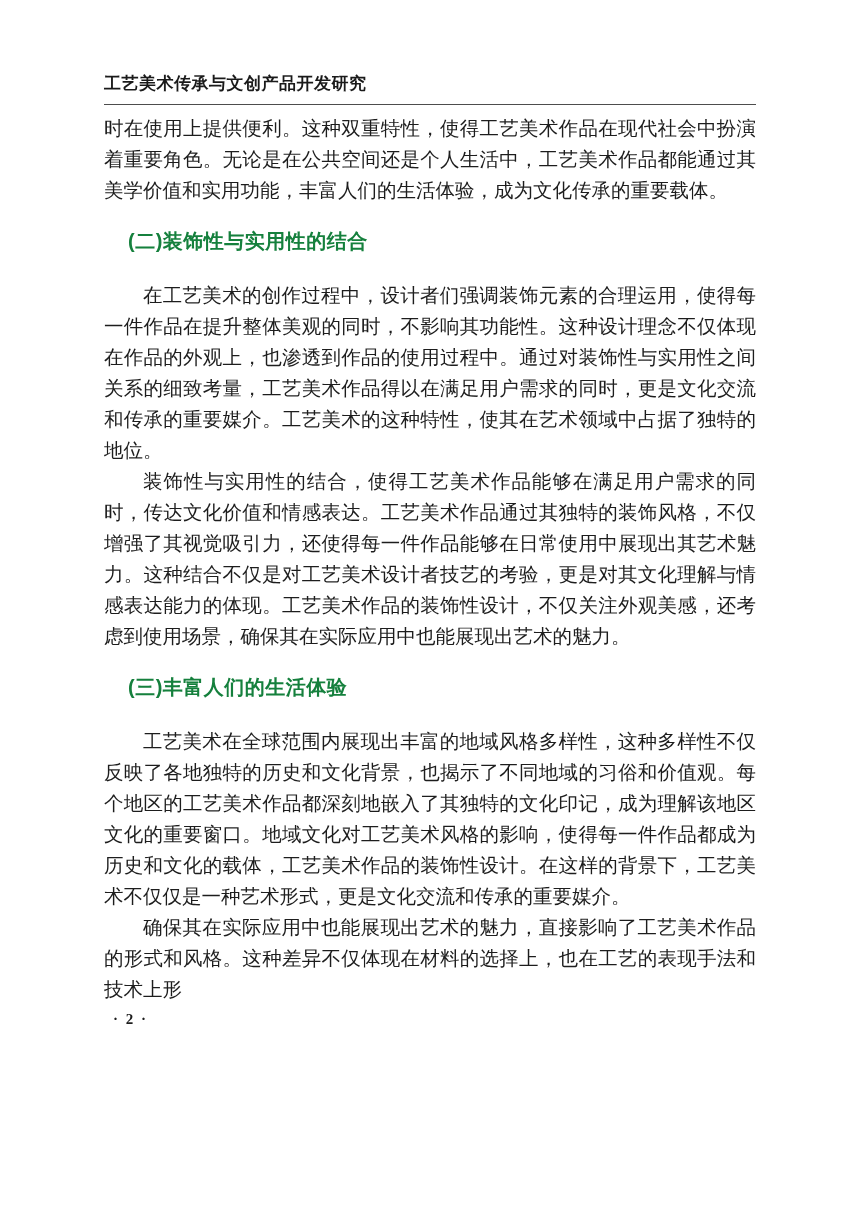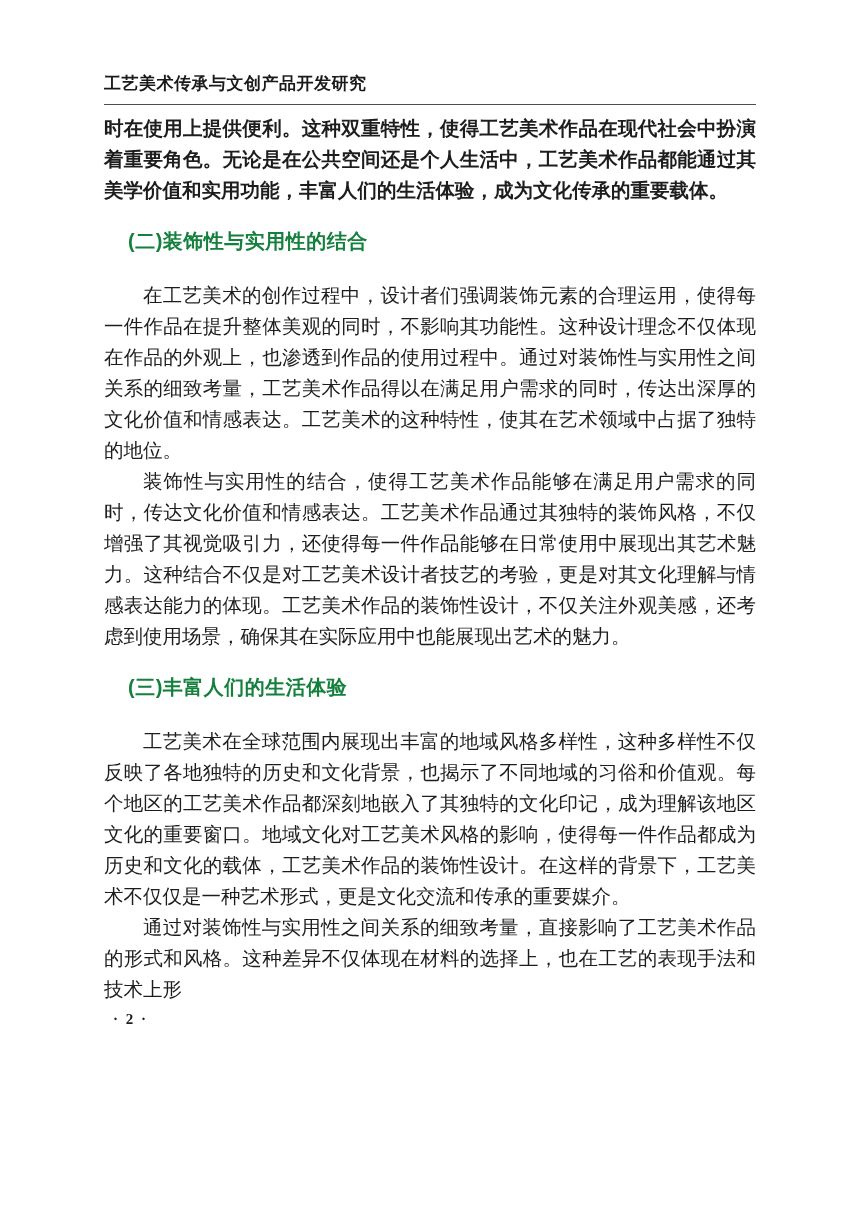--- a/index.html
+++ b/index.html
@@ -40,21 +40,20 @@
     text-justify: inter-ideograph;
     color: #1d1d1d;
   }
   .body-text p {
     margin: 0;
     text-indent: 2em;
   }
   .body-text p.continuation {
     margin-top: 8px;
     text-indent: 0;
-    font-weight: bold;
   }
   .section-heading {
     margin: 22px 0 26px 0;
     padding-left: 24px;
     font-family: "Liberation Sans", sans-serif;
     font-weight: bold;
     font-size: 20px;
     line-height: 26px;
     color: #15803d;
     letter-spacing: 0.5px;
@@ -79,29 +78,29 @@
     <header class="running-header">
       <span>工艺美术传承与文创产品开发研究</span>
     </header>
 
     <main class="body-text">
       <p class="continuation">时在使用上提供便利。这种双重特性，使得工艺美术作品在现代社会中扮演着重要角色。无论是在公共空间还是个人生活中，工艺美术作品都能通过其美学价值和实用功能，丰富人们的生活体验，成为文化传承的重要载体。</p>
 
       <h2 class="section-heading">(二)装饰性与实用性的结合</h2>
 
 
-      <p>在工艺美术的创作过程中，设计者们强调装饰元素的合理运用，使得每一件作品在提升整体美观的同时，不影响其功能性。这种设计理念不仅体现在作品的外观上，也渗透到作品的使用过程中。通过对装饰性与实用性之间关系的细致考量，工艺美术作品得以在满足用户需求的同时，传达出深厚的文化价值和情感表达。工艺美术的这种特性，使其在艺术领域中占据了独特的地位。</p>
+      <p>在工艺美术的创作过程中，设计者们强调装饰元素的合理运用，使得每一件作品在提升整体美观的同时，不影响其功能性。这种设计理念不仅体现在作品的外观上，也渗透到作品的使用过程中。通过对装饰性与实用性之间关系的细致考量，工艺美术作品得以在满足用户需求的同时，更是文化交流和传承的重要媒介。工艺美术的这种特性，使其在艺术领域中占据了独特的地位。</p>
 
       <p>装饰性与实用性的结合，使得工艺美术作品能够在满足用户需求的同时，传达文化价值和情感表达。工艺美术作品通过其独特的装饰风格，不仅增强了其视觉吸引力，还使得每一件作品能够在日常使用中展现出其艺术魅力。这种结合不仅是对工艺美术设计者技艺的考验，更是对其文化理解与情感表达能力的体现。工艺美术作品的装饰性设计，不仅关注外观美感，还考虑到使用场景，确保其在实际应用中也能展现出艺术的魅力。</p>
 
       <h2 class="section-heading">(三)丰富人们的生活体验</h2>
 
       <p>工艺美术在全球范围内展现出丰富的地域风格多样性，这种多样性不仅反映了各地独特的历史和文化背景，也揭示了不同地域的习俗和价值观。每个地区的工艺美术作品都深刻地嵌入了其独特的文化印记，成为理解该地区文化的重要窗口。地域文化对工艺美术风格的影响，使得每一件作品都成为历史和文化的载体，工艺美术作品的装饰性设计。在这样的背景下，工艺美术不仅仅是一种艺术形式，更是文化交流和传承的重要媒介。</p>
 
-      <p>通过对装饰性与实用性之间关系的细致考量，直接影响了工艺美术作品的形式和风格。这种差异不仅体现在材料的选择上，也在工艺的表现手法和技术上形</p>
+      <p>确保其在实际应用中也能展现出艺术的魅力，直接影响了工艺美术作品的形式和风格。这种差异不仅体现在材料的选择上，也在工艺的表现手法和技术上形</p>
     </main>
 
     <footer class="page-footer">
       <span>· 2 ·</span>
     </footer>
 
   </div>
 </div>
 
 </body></html>

